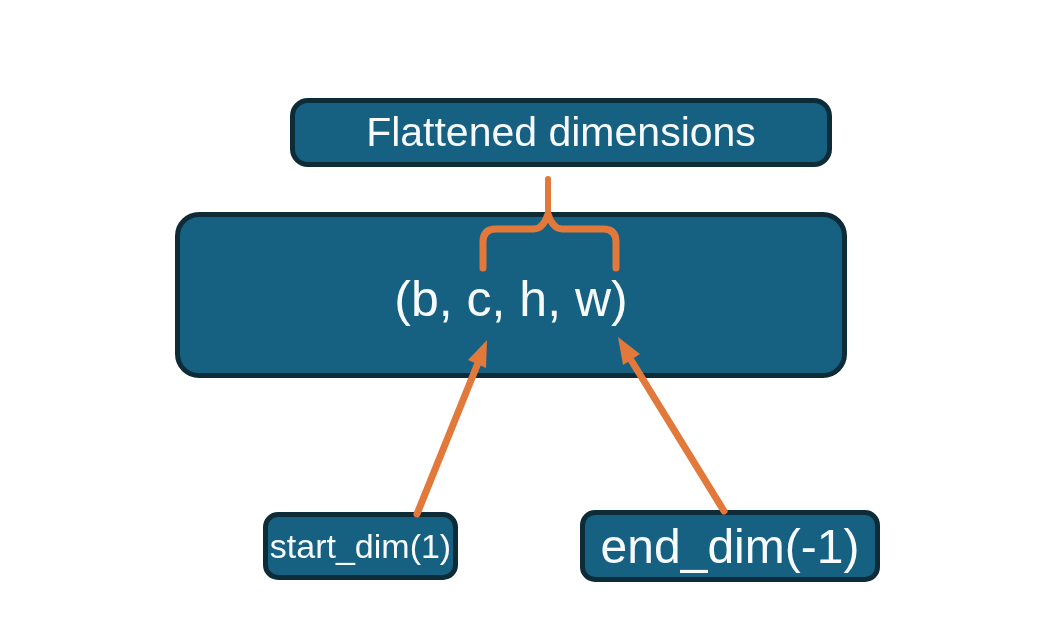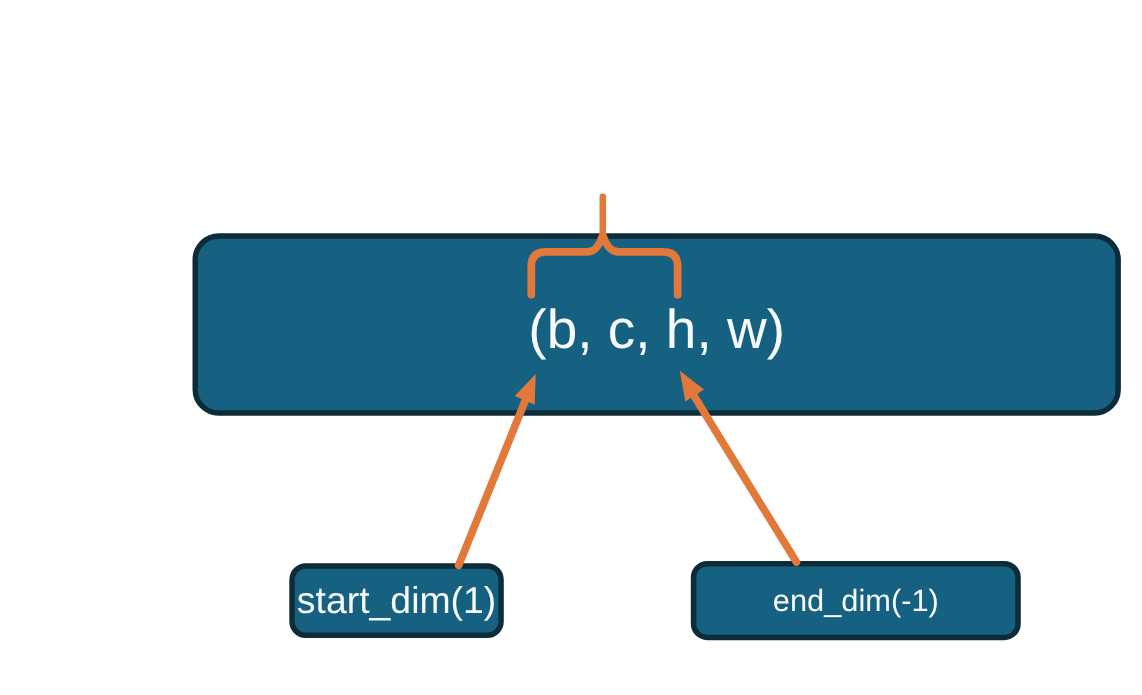--- a/index.html
+++ b/index.html
@@ -31,36 +31,35 @@
     justify-content:center;
     box-sizing:border-box;
     white-space:nowrap;
   }
   .top-box{
     left:290px; top:98px; width:542px; height:69px;
     border-radius:18px;
     font-size:41px;
   }
   .main-box{
-    left:175px; top:212px; width:844px; height:166px;
+    left:175px; top:212px; width:672px; height:166px;
     border-radius:24px;
     font-size:50px;
     padding-top:8px;
     text-align:center;
   }
   .start-box{
     left:263px; top:512px; width:195px; height:68px;
     border-radius:15px;
     font-size:34px;
   }
   .end-box{
     left:580px; top:510px; width:300px; height:72px;
     border-radius:15px;
-    font-size:28px;
-    margin-left:48px;
+    font-size:48px;
   }
   .overlay{
     position:absolute;
     left:0; top:0;
     width:1038px;
     height:632px;
     pointer-events:none;
   }
   .orange-stroke{
     stroke:var(--accent-orange);
@@ -71,20 +70,23 @@
   .orange-fill{
     fill:var(--accent-orange);
     stroke:none;
   }
 </style>
 </head>
 <body>
 
 <div class="canvas">
 
+  <div class="box top-box">
+    <span>Flattened dimensions</span>
+  </div>
 
   <div class="box main-box">
     <span>(b, c, h, w)</span>
   </div>
 
   <div class="box start-box">
     <span>start_dim(1)</span>
   </div>
 
   <div class="box end-box">

